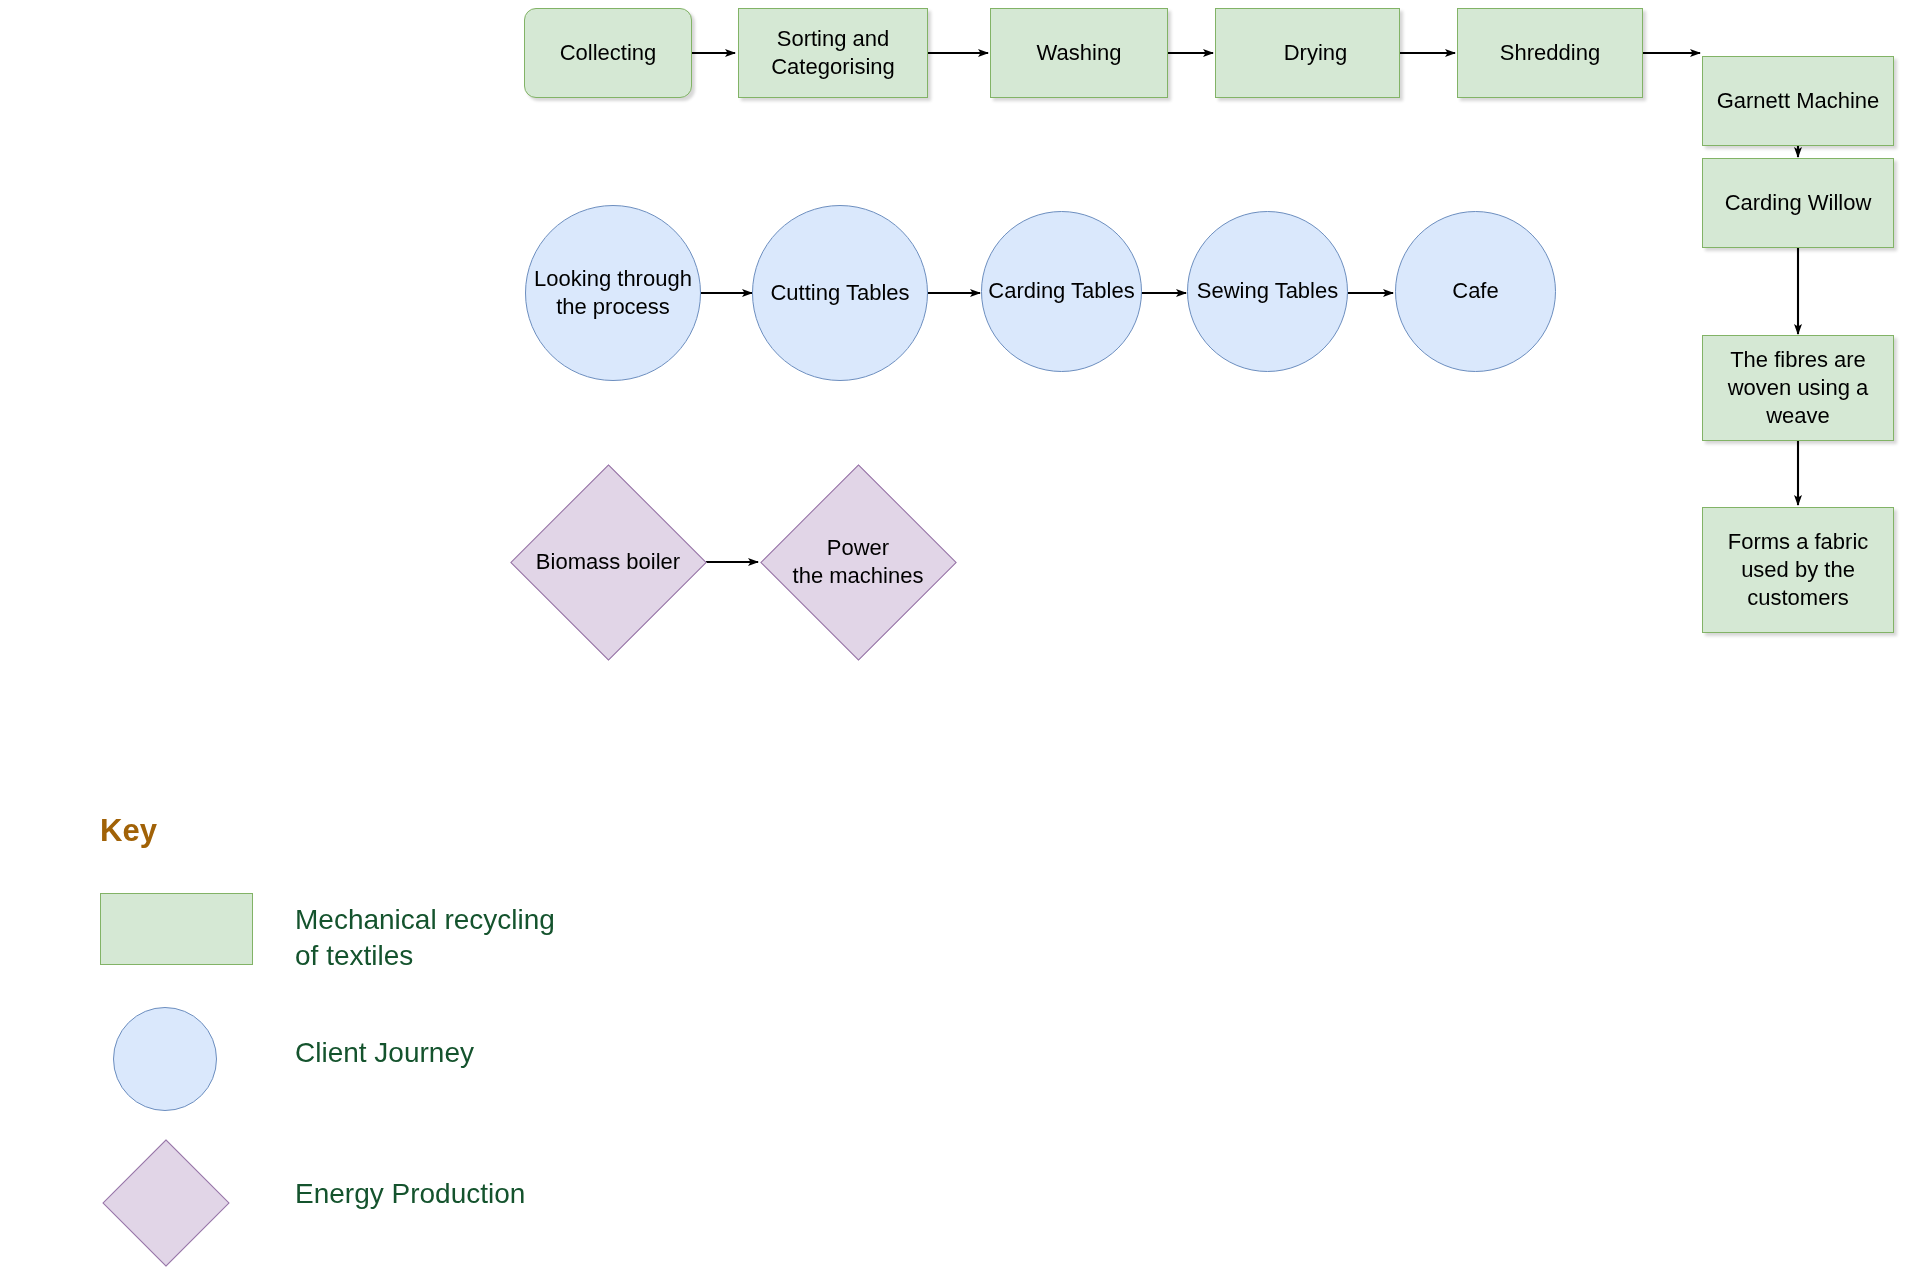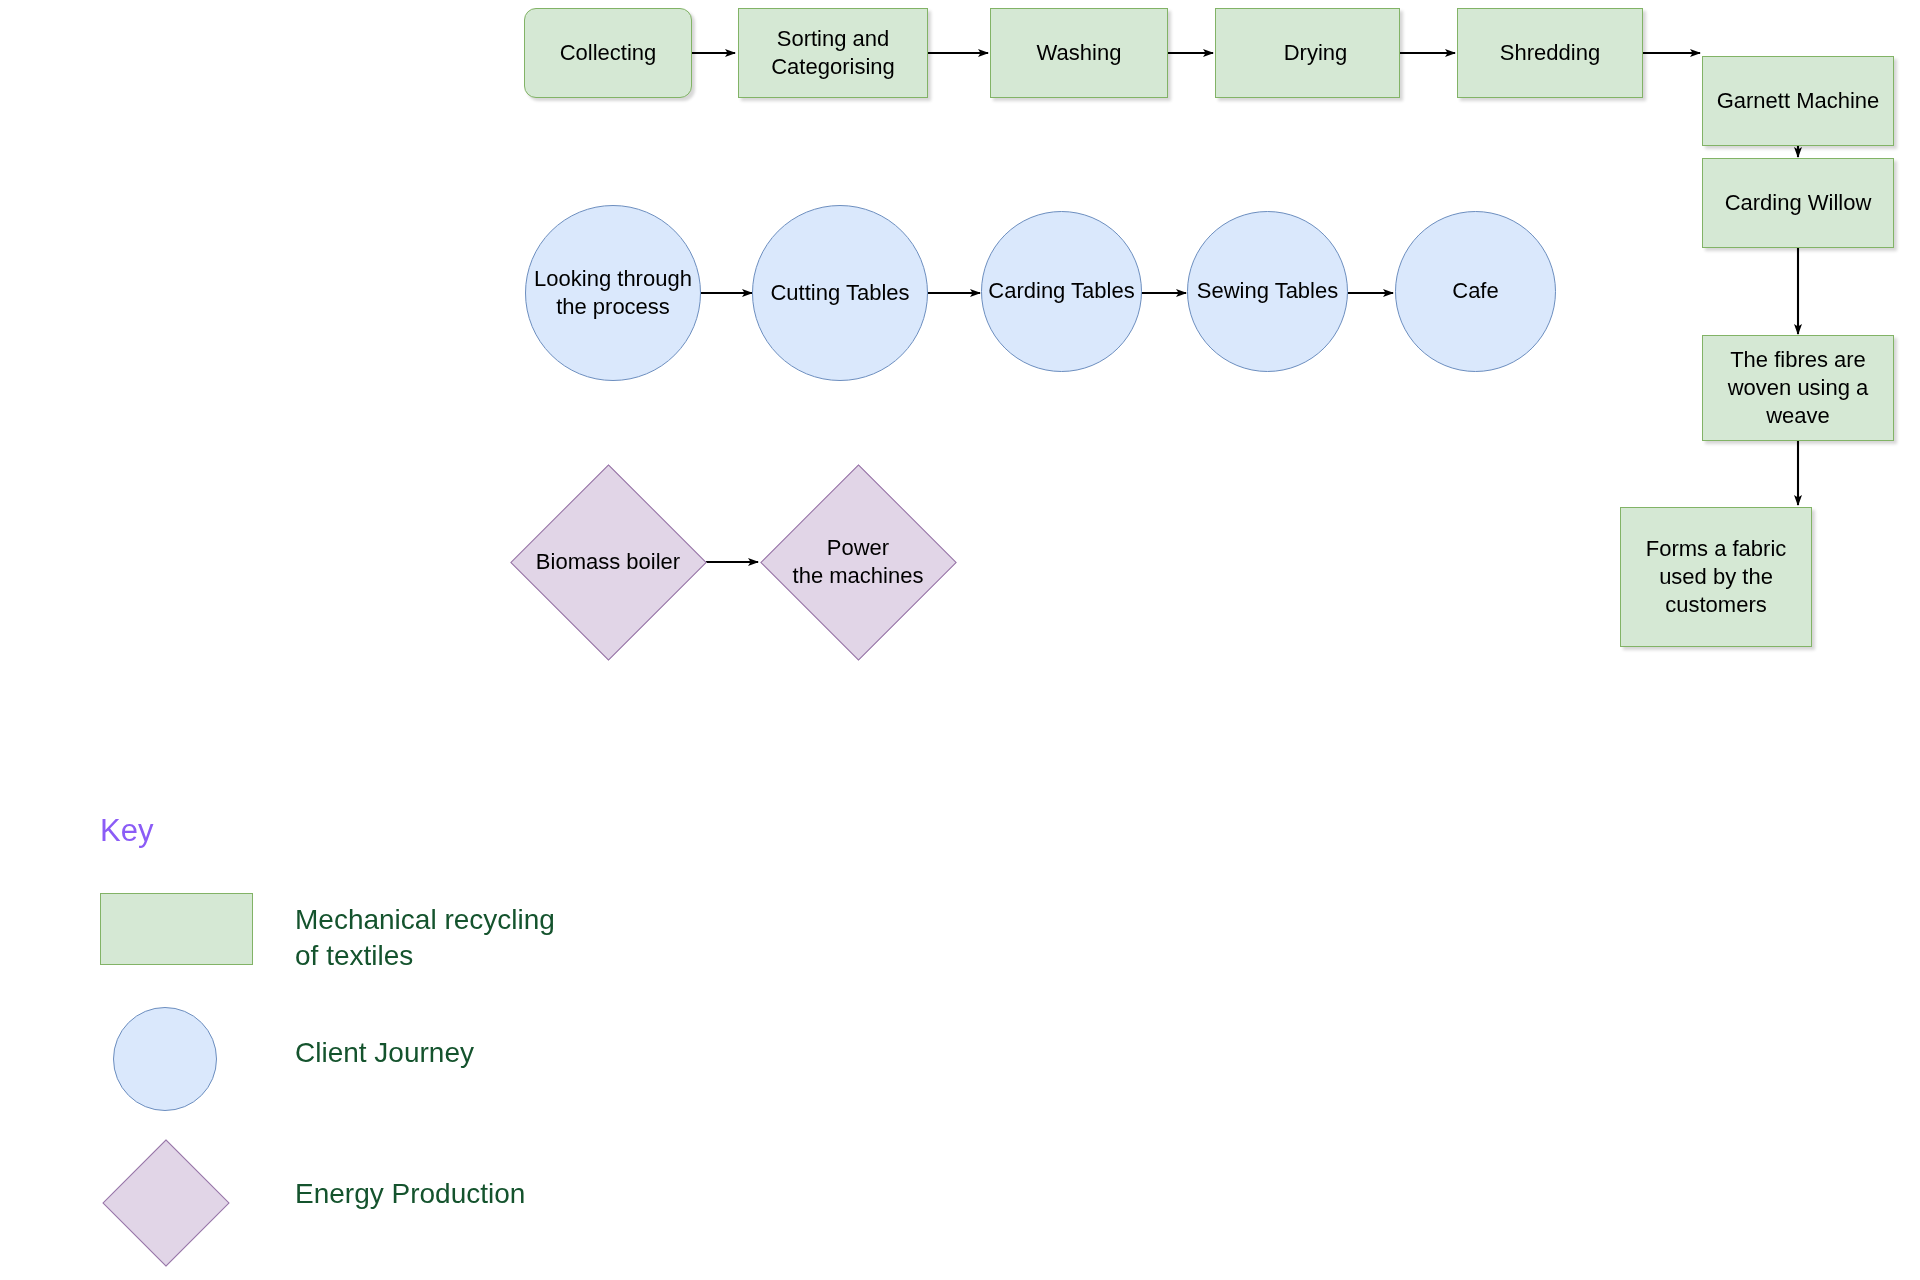--- a/index.html
+++ b/index.html
@@ -69,22 +69,22 @@
     line-height: 1.28;
     color: #000;
     white-space: pre-line;
     user-select: none;
   }
   .key-title {
     position: absolute;
     left: 100px;
     top: 813px;
     font-size: 31px;
-    font-weight: normal;
-    color: #8b5cf6;
+    font-weight: bold;
+    color: #a16207;
   }
   .key-label {
     position: absolute;
     font-size: 28px;
     line-height: 1.3;
     color: #14532d;
     white-space: pre-line;
   }
   .key-swatch-rect {
     position: absolute;
@@ -149,21 +149,21 @@
 <div class="node node-rect" style="left:1457px; top:8px; width:186px; height:90px;">Shredding</div>
 
 <div class="node node-rect" style="left:1702px; top:8px; width:192px; height:90px;margin-top:48px;">Garnett Machine</div>
 
 <div class="node node-rect" style="left:1702px; top:158px; width:192px; height:90px;">Carding Willow</div>
 
 <div class="node node-rect" style="left:1702px; top:335px; width:192px; height:106px;">The fibres are
 woven using a
 weave</div>
 
-<div class="node node-rect" style="left:1620px; top:507px; width:192px; height:140px;">Forms a fabric
+<div class="node node-rect" style="left:1702px; top:507px; width:192px; height:126px;">Forms a fabric
 used by the
 customers</div>
 
 <div class="node node-circle" style="left:525px; top:205px; width:176px; height:176px;">Looking through
 the process</div>
 
 <div class="node node-circle" style="left:752px; top:205px; width:176px; height:176px;">Cutting Tables</div>
 
 <div class="node node-circle" style="left:981px; top:211px; width:161px; height:161px;">Carding Tables</div>
 

